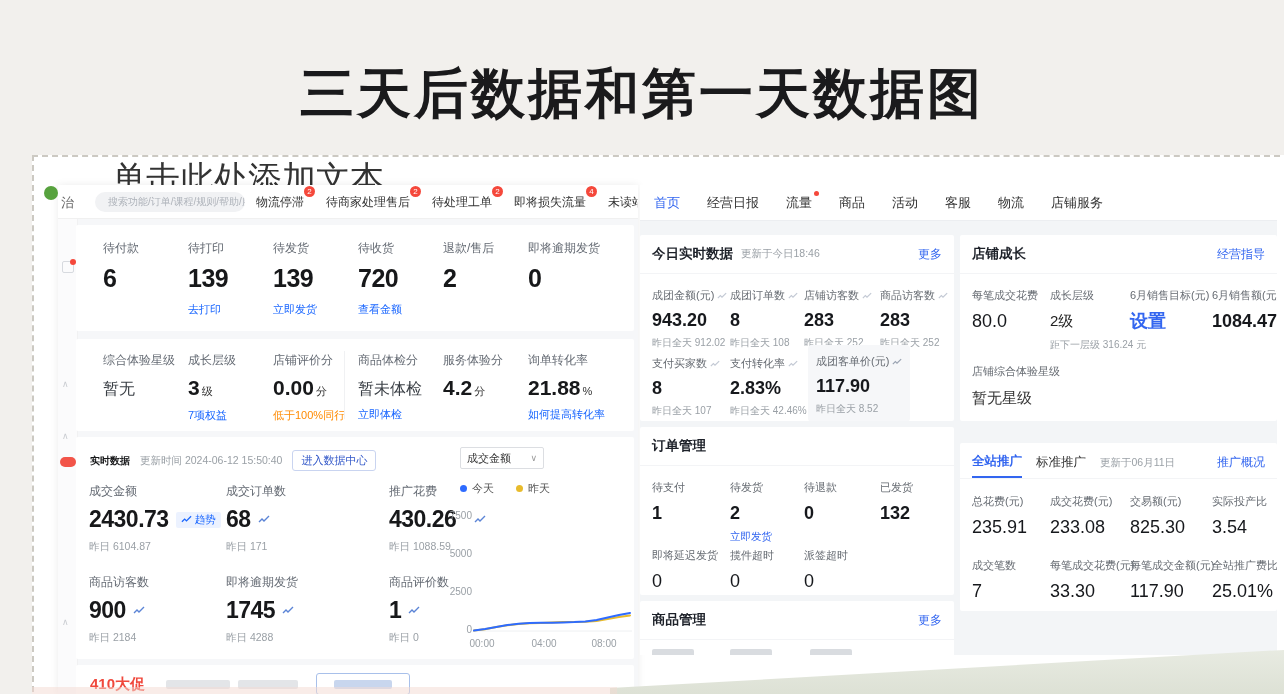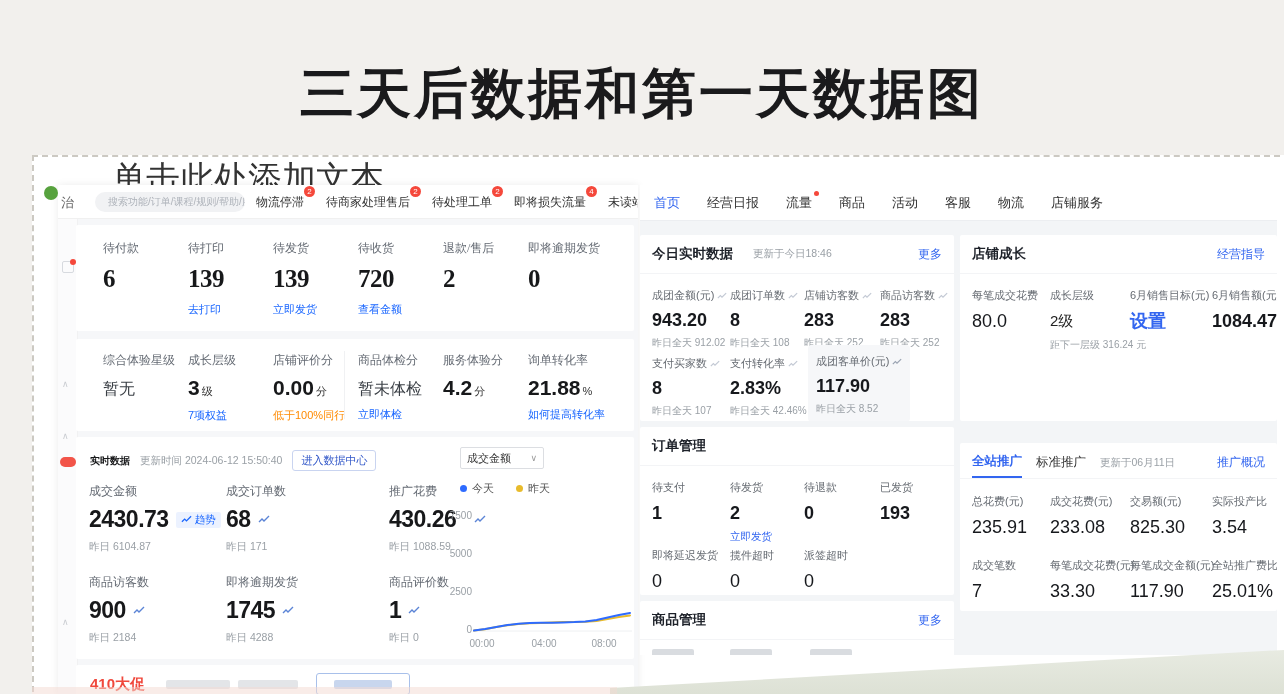--- a/index.html
+++ b/index.html
@@ -66,21 +66,21 @@
     display:flex; align-items:center; justify-content:center; }
 
   
   .rdash { position:absolute; left:640px; top:185px; width:637px; height:470px; background:#f3f5f7; z-index:2; overflow:hidden; }
   .rd-tabs { position:absolute; left:0; top:0; width:100%; height:36px; background:#fff; display:flex; align-items:center; gap:27px; padding-left:14px; border-bottom:1px solid #eceef1; }
   .rd-tab { position:relative; font-size:13px; color:#333; cursor:pointer; white-space:nowrap; }
   .rd-tab.active { color:#3366f0; }
   .rd-tab .dot { position:absolute; top:-3px; right:-7px; width:5px; height:5px; border-radius:50%; background:#f5483b; }
 
   .panel { position:absolute; background:#fff; border-radius:2px; overflow:hidden; }
-  .p-head { display:flex; align-items:center; gap:20px; padding:10px 12px; border-bottom:1px solid #f3f4f6; }
+  .p-head { display:flex; align-items:center; gap:8px; padding:10px 12px; border-bottom:1px solid #f3f4f6; }
   .p-title { font-size:13.5px; font-weight:700; color:#1d2129; }
   .p-upd { font-size:10.5px; color:#9aa0a6; }
   .p-link { margin-left:auto; font-size:12px; color:#3366f0; cursor:pointer; }
   .rlbl { font-size:11px; color:#666b72; white-space:nowrap; display:inline-flex; align-items:center; gap:3px; }
   .rval { font-size:18px; font-weight:600; color:#16181c; line-height:1; }
   .ryd { font-size:10px; color:#9aa0a6; white-space:nowrap; }
   .rcell { position:absolute; }
   .hl { background:#f6f7f9; border-radius:4px; padding:6px 8px; }
   .blue { color:#3366f0; }
   .ptab-active { font-size:12.5px; font-weight:700; color:#3366f0; border-bottom:2px solid #3366f0; padding-bottom:6px; cursor:pointer; }
@@ -126,21 +126,21 @@
     <div class="ld-side">
       <div class="sb-app">
           <span class="dot"></span>
         </div>
       <span class="sb-ic" style="top:160px">∧</span>
       <span class="sb-ic" style="top:212px">∧</span>
       <div class="sb-pill"></div>
       <span class="sb-ic" style="top:398px">∧</span>
     </div>
 
-    <div class="ld-card" style="top:40px; height:106px;font-family:Liberation Serif, serif;">
+    <div class="ld-card" style="top:40px; height:106px;">
       <div class="row-flex" style="padding:15px 0 0 27px;">
         <div class="col85">
           <div class="lbl">待付款</div>
           <div class="num" style="margin-top:9px">6</div>
         </div>
         <div class="col85">
           <div class="lbl">待打印</div>
           <div class="num" style="margin-top:9px">139</div>
           <div class="lnk" style="margin-top:11px">去打印</div>
         </div>
@@ -407,20 +407,24 @@
         <div class="ryd" style="margin-top:7px">距下一层级 316.24 元</div>
       </div>
       <div class="rcell" style="left:170px; top:50px;">
         <span class="rlbl">6月销售目标(元)</span>
         <div class="rval blue" style="margin-top:9px; font-weight:700; cursor:pointer;">设置</div>
       </div>
       <div class="rcell" style="left:252px; top:50px;">
         <span class="rlbl">6月销售额(元)</span>
         <div class="rval" style="margin-top:9px; font-weight:700;">1084.47</div>
       </div>
+      <div class="rcell" style="left:12px; top:126px;">
+        <span class="rlbl">店铺综合体验星级</span>
+        <div style="margin-top:10px; font-size:15px; color:#333;">暂无星级</div>
+      </div>
     </div>
 
     <div class="panel" style="left:0; top:242px; width:314px; height:168px;">
       <div class="p-head">
           <span class="p-title">订单管理</span>
         </div>
       <div class="rcell" style="left:12px; top:50px;">
         <span class="rlbl">待支付</span>
         <div class="rval" style="margin-top:9px">1</div>
       </div>
@@ -428,21 +432,21 @@
         <span class="rlbl">待发货</span>
         <div class="rval" style="margin-top:9px">2</div>
         <div class="blue" style="margin-top:8px; font-size:10.5px; cursor:pointer;">立即发货</div>
       </div>
       <div class="rcell" style="left:164px; top:50px;">
         <span class="rlbl">待退款</span>
         <div class="rval" style="margin-top:9px">0</div>
       </div>
       <div class="rcell" style="left:240px; top:50px;">
         <span class="rlbl">已发货</span>
-        <div class="rval" style="margin-top:9px">193</div>
+        <div class="rval" style="margin-top:9px">132</div>
       </div>
       <div class="rcell" style="left:12px; top:118px;">
         <span class="rlbl">即将延迟发货</span>
         <div class="rval" style="margin-top:9px; font-weight:400;">0</div>
       </div>
       <div class="rcell" style="left:90px; top:118px;">
         <span class="rlbl">揽件超时</span>
         <div class="rval" style="margin-top:9px; font-weight:400;">0</div>
       </div>
       <div class="rcell" style="left:164px; top:118px;">

